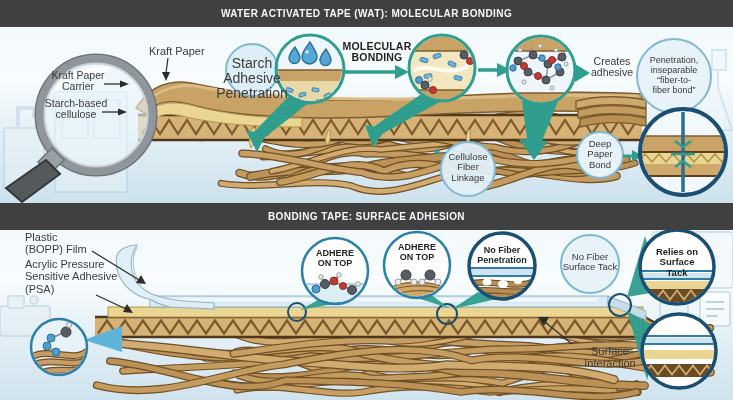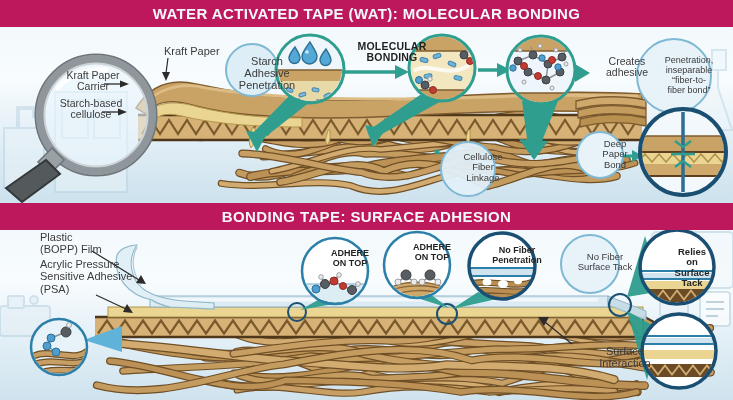--- a/index.html
+++ b/index.html
@@ -1,28 +1,28 @@
 <!DOCTYPE html>
 <html><head>
 <meta charset="utf-8">
 <style>
   html,body{margin:0;padding:0;background:#9db6c6;}
   .stage{position:relative;width:733px;height:400px;overflow:hidden;
          font-family:"Liberation Sans",sans-serif;background:#cfe3ee;}
   .panel-bg{position:absolute;left:0;width:733px;
     background:linear-gradient(180deg,#f2f9fc 0%,#f8fcfe 30%,#e4f0f7 62%,#cfe3ee 100%);}
   .art{position:absolute;left:0;top:0;width:733px;height:400px;}
-  .hdr{position:absolute;left:0;width:733px;height:27px;background:#be185d;
+  .hdr{position:absolute;left:0;width:733px;height:27px;background:#404040;
        color:#f4f8fb;display:flex;align-items:center;justify-content:center;
-       font-weight:bold;font-size:15px;letter-spacing:.4px;}
-  .lbl{position:absolute;white-space:pre-line;line-height:1.12;color:#3b3b3b;font-size:11px;margin-left:15px;}
+       font-weight:bold;font-size:10px;letter-spacing:.4px;}
+  .lbl{position:absolute;white-space:pre-line;line-height:1.12;color:#3b3b3b;font-size:11px;}
   .c{transform:translateX(-50%);text-align:center;}
   .b{font-weight:bold;color:#242424;}
   .xb{font-weight:800;color:#1f1f1f;letter-spacing:.2px;}
-  .s85{font-size:11px;line-height:1.08;}
+  .s85{font-size:14px;line-height:1.08;}
   .s9{font-size:9px;line-height:1.1;}
   .s95{font-size:9.5px;line-height:1.1;}
   .s105{font-size:10.5px;line-height:1.07;}
   
   .ag{fill:#575d62;stroke:#3c4145;stroke-width:1;}
   .ar{fill:#c23b33;stroke:#8e2a24;stroke-width:1;}
   .ab{fill:#4f9ecf;stroke:#2f6f96;stroke-width:1;}
   .aw{fill:#ececec;stroke:#9aa0a4;stroke-width:1;}
   .bond{stroke:#8a9298;stroke-width:1.5;fill:none;}
 </style>

